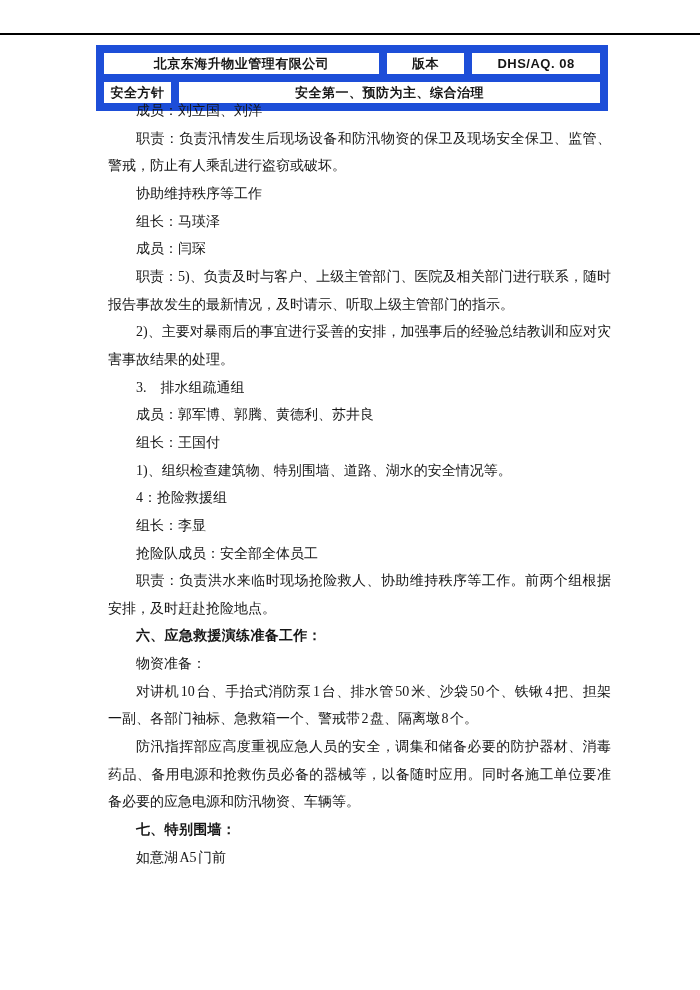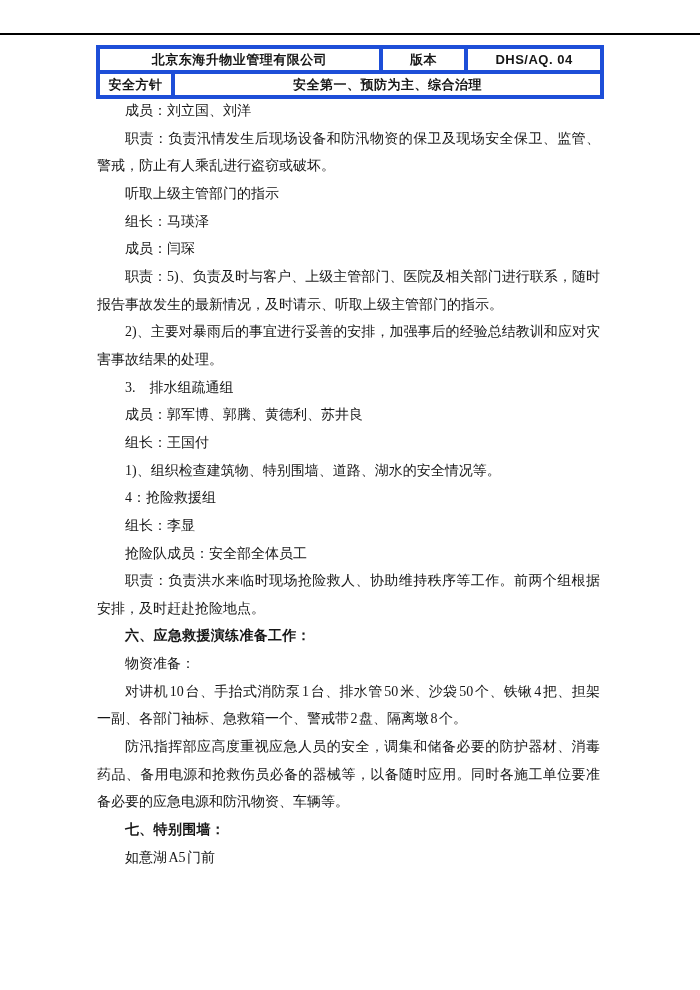--- a/index.html
+++ b/index.html
@@ -23,34 +23,34 @@
   table.header-table {
     position: absolute;
     left: 96px;
     top: 45px;
     width: 504px;
     border-collapse: collapse;
     table-layout: fixed;
     font-family: "Liberation Sans", "DejaVu Sans", sans-serif;
   }
   table.header-table td {
-    border: 4px solid #1d4ed8;
+    border: 8px solid #1d4ed8;
     text-align: center;
     vertical-align: middle;
     font-size: 13px;
     font-weight: bold;
     padding: 0;
     height: 21px;
     letter-spacing: 0.5px;
     white-space: nowrap;
     overflow: hidden;
   }
   .body-text {
     position: absolute;
-    left: 97px;
+    left: 108px;
     top: 97px;
     width: 503px;
     font-size: 14px;
     line-height: 27.65px;
     text-align: justify;
     word-spacing: -2px;
   }
   .body-text p {
     margin: 0;
     padding: 0;
@@ -74,33 +74,33 @@
     <colgroup>
       <col style="width:75px">
         <col style="width:208px">
         <col style="width:85px">
         <col style="width:136px">
     </colgroup>
     <tbody>
         <tr>
       <td colspan="2">北京东海升物业管理有限公司</td>
       <td>版本</td>
-      <td>DHS/AQ. 04</td>
+      <td>DHS/AQ. 08</td>
     </tr>
     <tr>
       <td>安全方针</td>
       <td colspan="3">安全第一、预防为主、综合治理</td>
     </tr>
   </tbody>
     </table>
 
   <div class="body-text">
     <p>成员：刘立国、刘洋</p>
     <p>职责：负责汛情发生后现场设备和防汛物资的保卫及现场安全保卫、监管、警戒，防止有人乘乱进行盗窃或破坏。</p>
-    <p>听取上级主管部门的指示</p>
+    <p>协助维持秩序等工作</p>
     <p>组长：马瑛泽</p>
     <p>成员：闫琛</p>
     <p>职责：5)、负责及时与客户、上级主管部门、医院及相关部门进行联系，随时报告事故发生的最新情况，及时请示、听取上级主管部门的指示。</p>
     <p>2)、主要对暴雨后的事宜进行妥善的安排，加强事后的经验总结教训和应对灾害事故结果的处理。</p>
     <p>3.　排水组疏通组</p>
     <p>成员：郭军博、郭腾、黄德利、苏井良</p>
     <p>组长：王国付</p>
     <p>1)、组织检查建筑物、特别围墙、道路、湖水的安全情况等。</p>
     <p>4：抢险救援组</p>
     <p>组长：李显</p>

